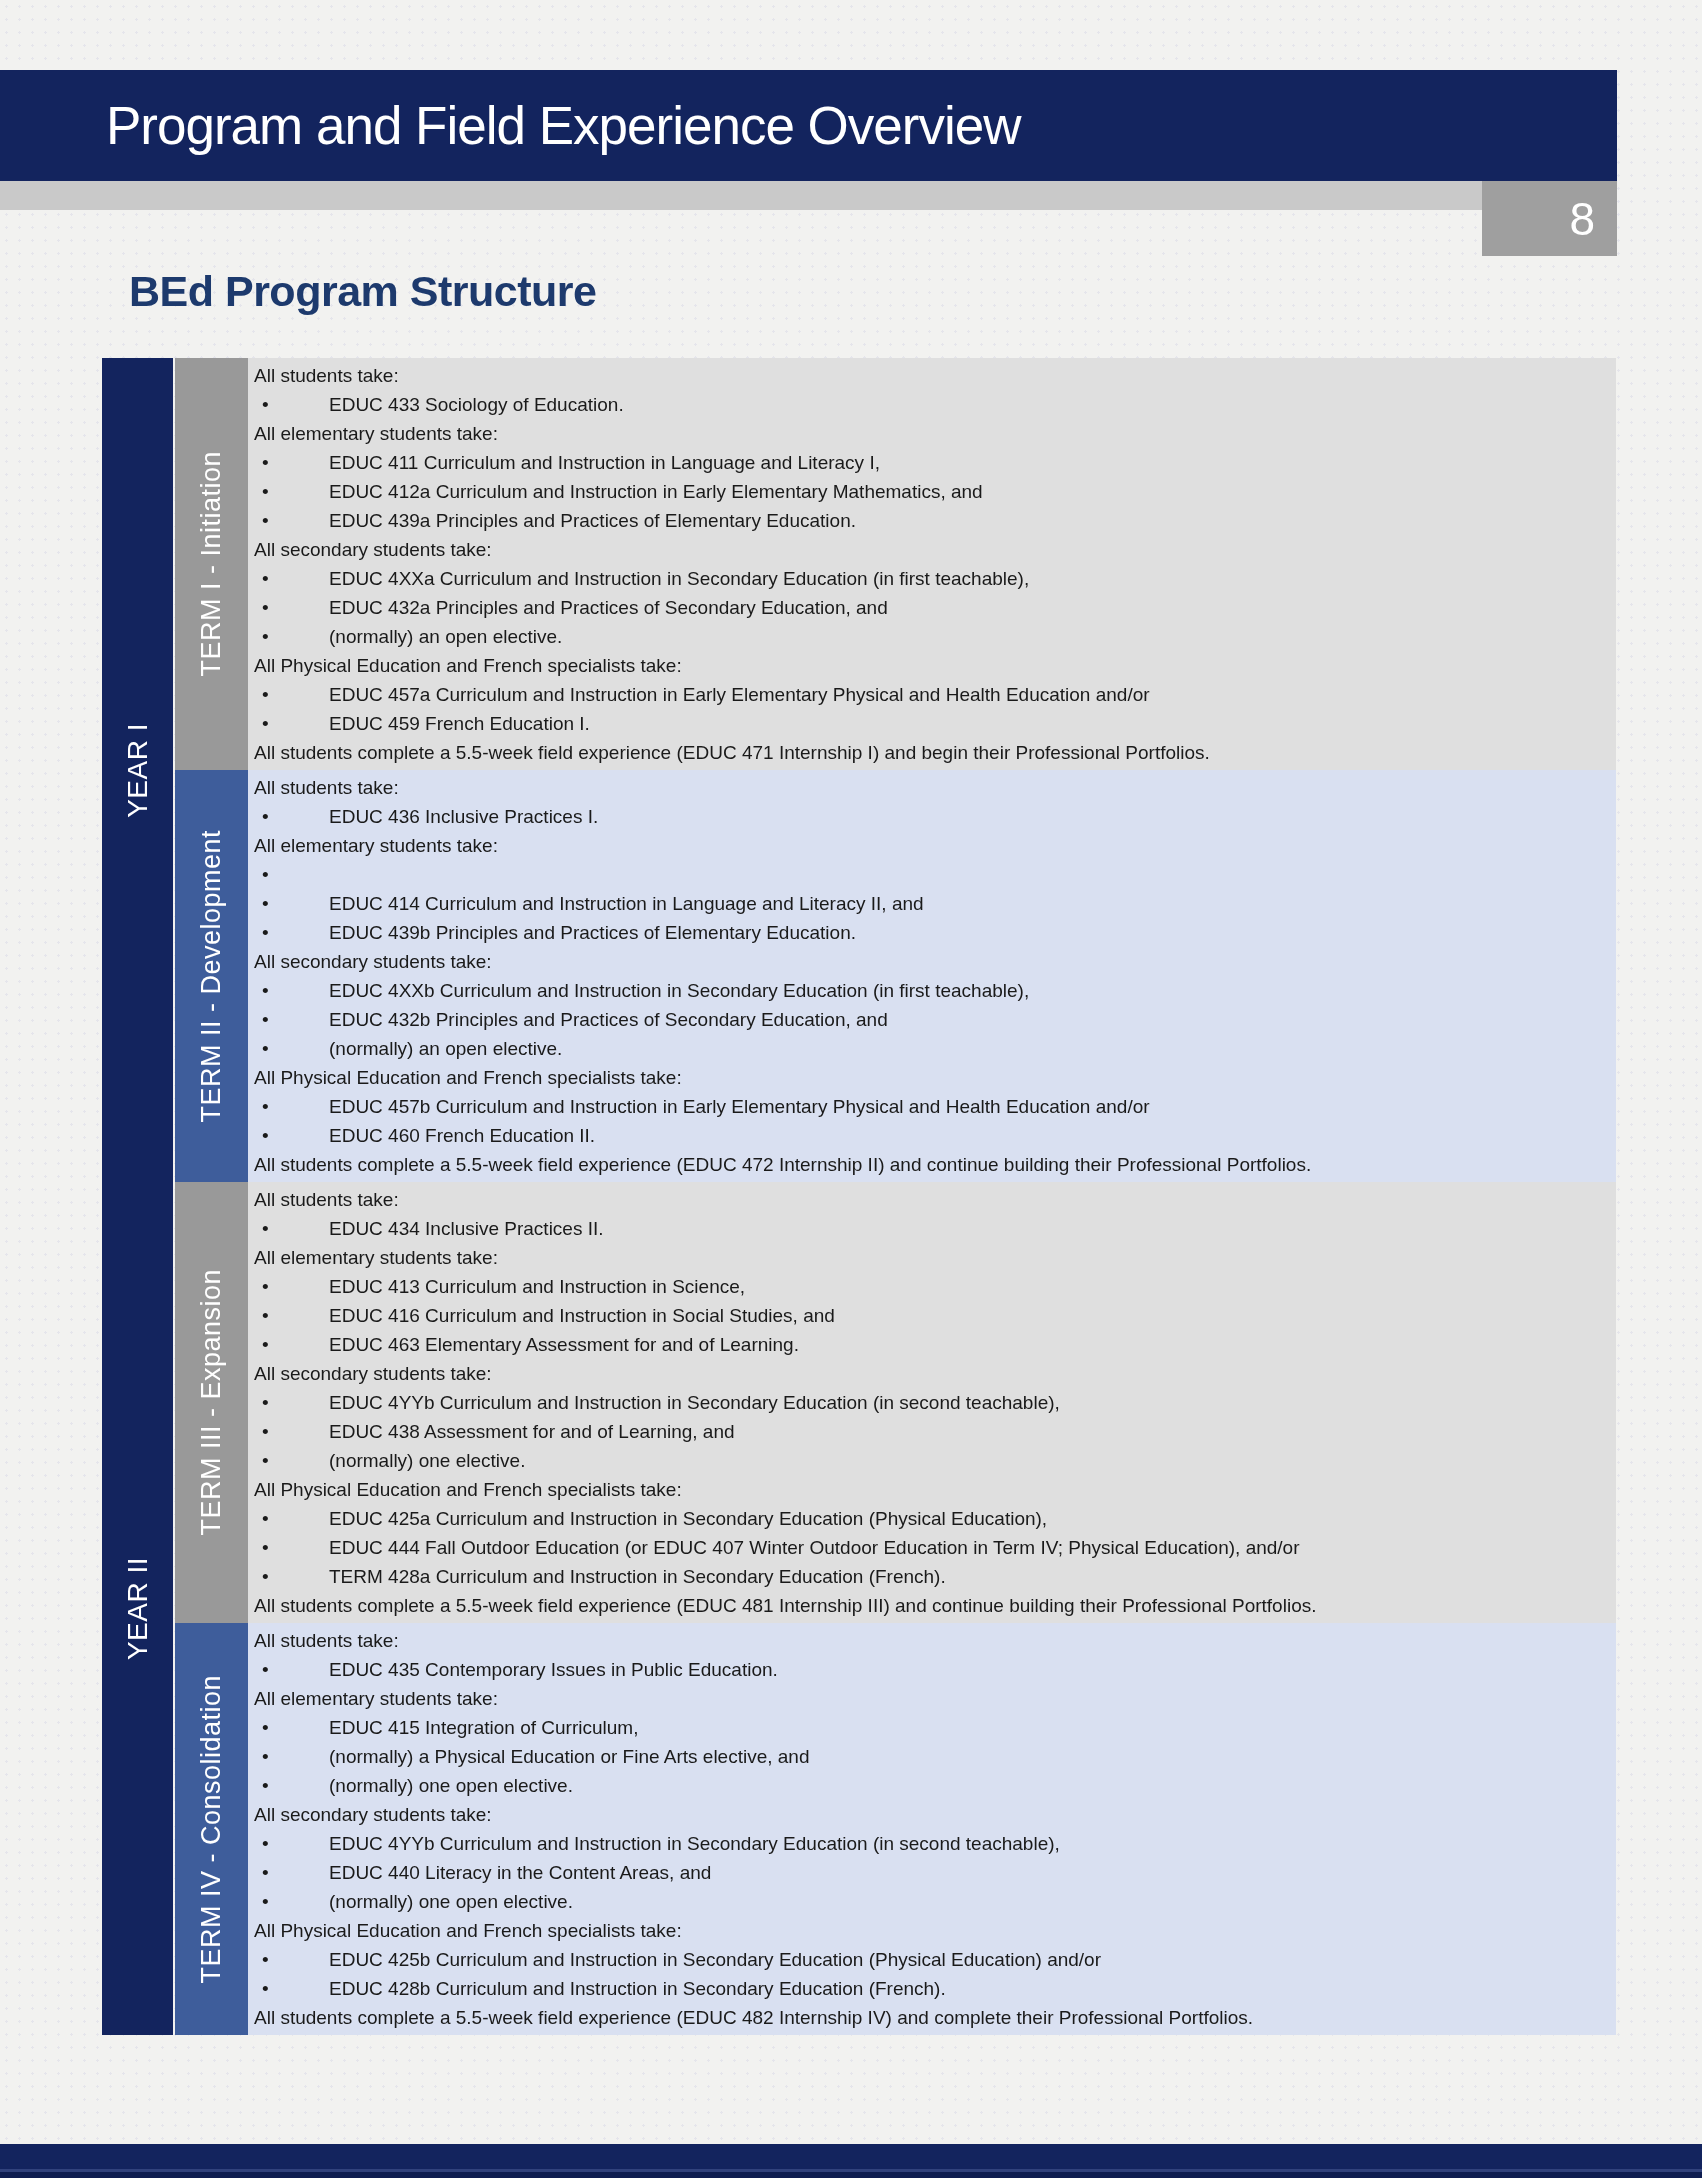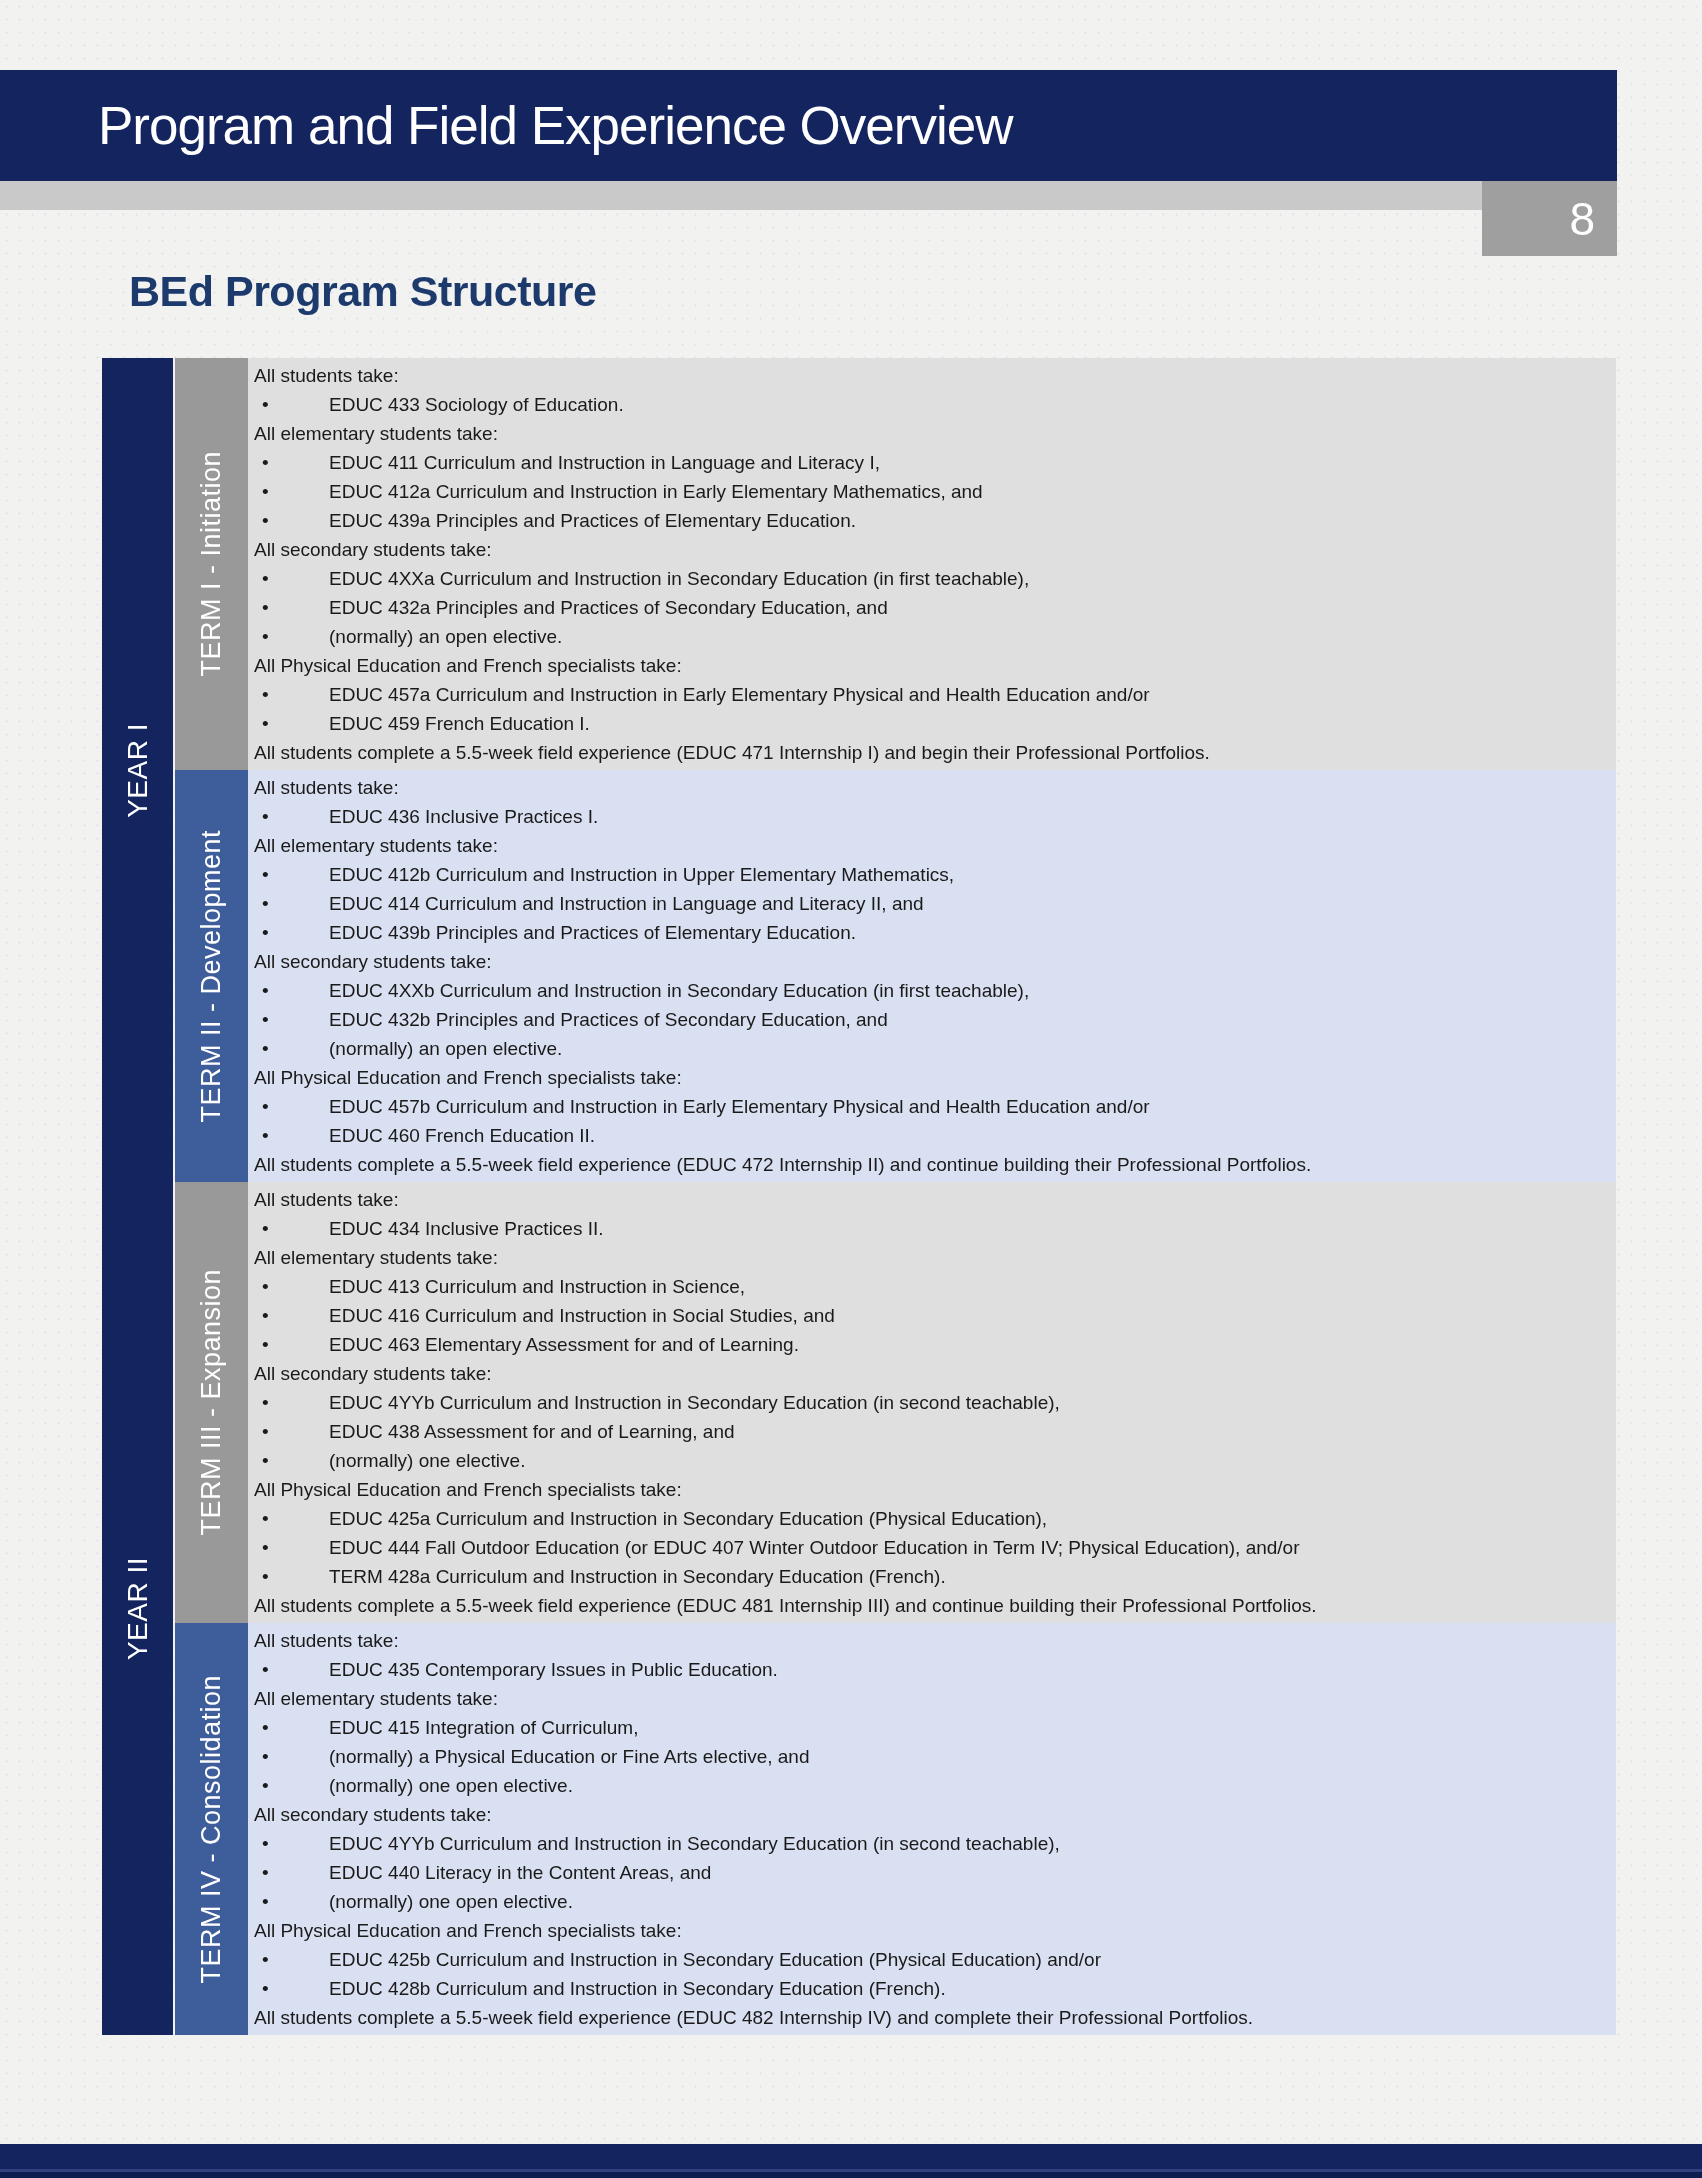--- a/index.html
+++ b/index.html
@@ -9,21 +9,21 @@
     background-color:#F2F2F0;
     background-image:radial-gradient(circle, #E5E5EB 1px, transparent 1.3px);
     background-size:13px 13px;
   }
   .banner{
     position:absolute;left:0;top:70px;width:1617px;height:111px;
     background:var(--navy,#13245E);
     display:flex;align-items:center;
   }
   .banner h1{
-    margin:4px;padding-left:94px;color:#FFFFFF;font-size:53px;font-weight:normal;
+    margin:12px;padding-left:94px;color:#FFFFFF;font-size:53px;font-weight:normal;
     letter-spacing:-1px;white-space:nowrap;
   }
   .strip{position:absolute;left:0;top:181px;width:1482px;height:29px;background:var(--strip,#C9C9C9);}
   .pagenum{
     position:absolute;left:1482px;top:181px;width:135px;height:75px;
     background:var(--pagebox,#9F9F9F);color:#FFFFFF;
     display:flex;align-items:center;justify-content:flex-end;
     font-size:46px;padding:0;box-sizing:border-box;padding-right:22px;
   }
   .section{
@@ -137,21 +137,20 @@
           </div>
           <div class="content">
             <div class="line heading"><b>All students</b><span> take:</span></div>
             <div class="line bullet">
               <span class="dot">•</span>
               <span class="txt">EDUC 436 Inclusive Practices I.</span>
             </div>
             <div class="line heading"><b>All elementary students</b><span> take:</span></div>
             <div class="line bullet">
               <span class="dot">•</span>
-              <span class="txt">EDUC 412b Curriculum and Instruction in Upper Elementary Mathematics,</span>
             </div>
             <div class="line bullet">
               <span class="dot">•</span>
               <span class="txt">EDUC 414 Curriculum and Instruction in Language and Literacy II, and</span>
             </div>
             <div class="line bullet">
               <span class="dot">•</span>
               <span class="txt">EDUC 439b Principles and Practices of Elementary Education.</span>
             </div>
             <div class="line heading"><b>All secondary students</b><span> take:</span></div>

